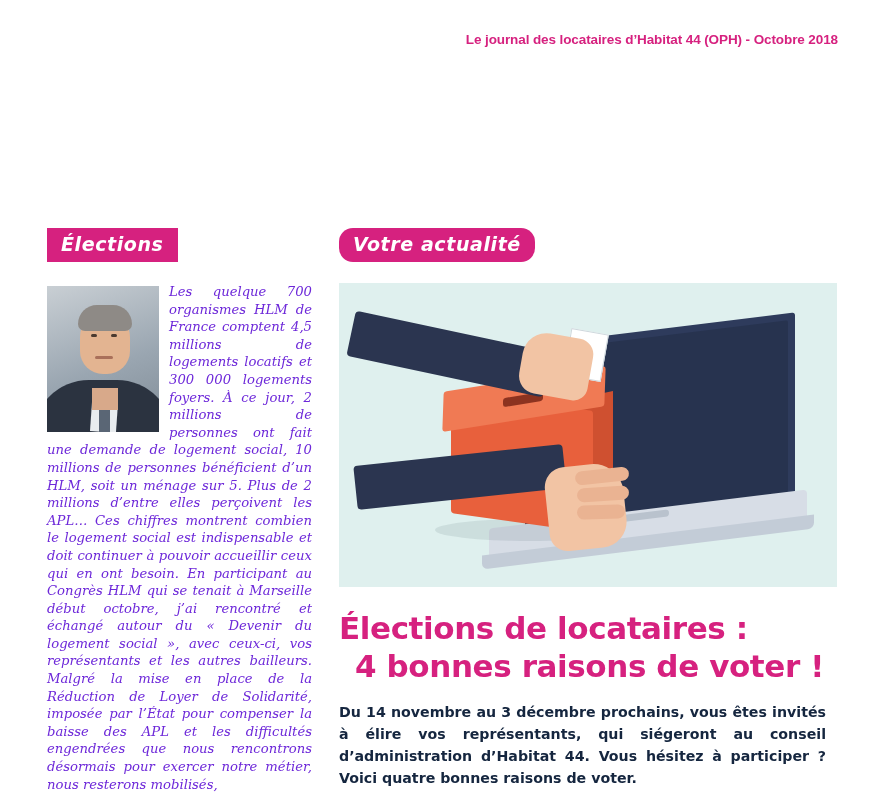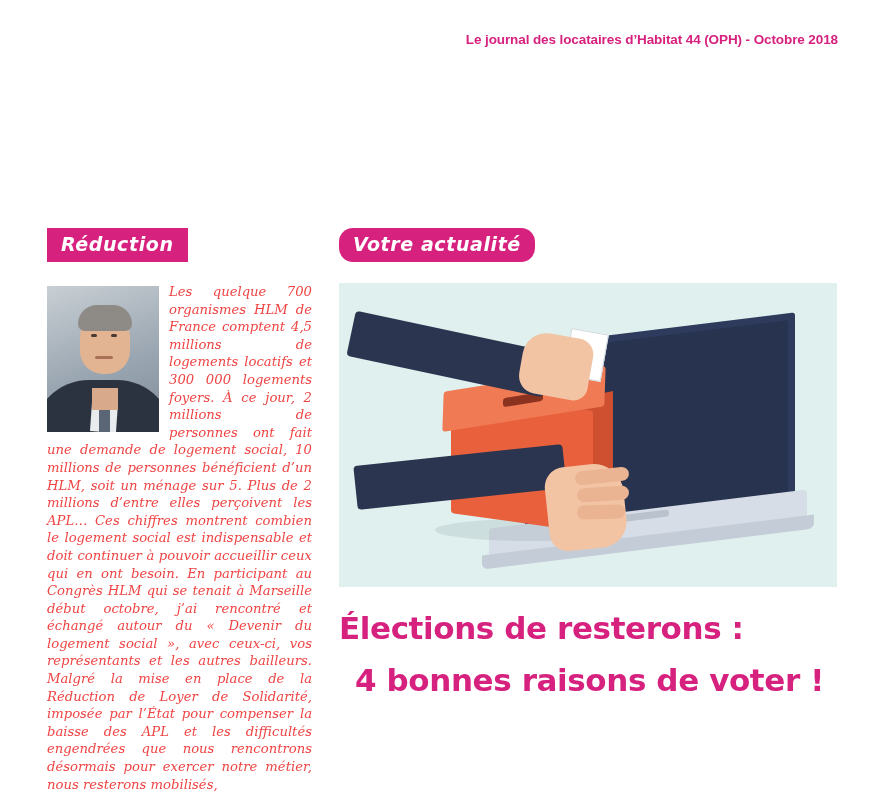--- a/index.html
+++ b/index.html
@@ -98,21 +98,21 @@
   .portrait .eyeL, .portrait .eyeR { position: absolute; top: 48px; width: 6px; height: 3px; background: #4a3a30; border-radius: 2px; }
   .portrait .eyeL { left: 44px; }
   .portrait .eyeR { left: 64px; }
   .portrait .mouth   { position: absolute; left: 48px; top: 70px; width: 18px; height: 3px; background: #a9705a; border-radius: 2px; }
 
   .edito-text {
     font-family: "DejaVu Serif", serif;
     font-style: italic;
     font-size: 13.2px;
     line-height: 17.6px;
-    color: #ef4444;
+    color: #6d28d9;
     text-align: justify;
     hyphens: auto;
   }
 
   
   .actu-col {
     position: absolute;
     left: 339px;
     top: 283px;
     width: 498px;
@@ -126,21 +126,21 @@
   }
   .headline {
     margin-top: 22px;
     font-family: "DejaVu Sans", sans-serif;
     font-weight: bold;
     font-size: 31px;
     line-height: 38px;
     color: #d6217f;
     letter-spacing: -0.4px;
   }
-  .headline .l2 { display: block; padding-left: 16px; margin-top: 14px; }
+  .headline .l2 { display: block; padding-left: 16px; }
   .standfirst {
     margin-top: 16px;
     font-family: "DejaVu Sans", sans-serif;
     font-weight: bold;
     font-size: 14.2px;
     line-height: 22px;
     color: #15263f;
     text-align: justify;
     width: 487px;
   }
@@ -281,21 +281,21 @@
 </style>
 </head>
 <body>
 
 <div class="page">
 
   <div class="masthead">
     <div class="kicker">Le journal des locataires d’Habitat 44 (OPH) - Octobre 2018</div>
   </div>
 
-  <div class="tag tag-edito">Réduction</div>
+  <div class="tag tag-edito">Élections</div>
   <div class="tag tag-actu">Votre actualité</div>
 
   <div class="edito-col">
     <div class="portrait">
       <div class="bg"></div>
       <div class="suit"></div>
       <div class="shirt"></div>
       <div class="tie"></div>
       <div class="neck"></div>
       <div class="face"></div>
@@ -328,19 +328,20 @@
       <div class="hand-top"></div>
 
       <div class="arm-bottom"></div>
       <div class="hand-bottom"></div>
       <div class="finger f1"></div>
       <div class="finger f2"></div>
       <div class="finger f3"></div>
     </div>
 
     <div class="headline">
-      <span>Élections de resterons :</span>
+      <span>Élections de locataires :</span>
       <span class="l2">4 bonnes raisons de voter !</span>
     </div>
 
+    <div class="standfirst">Du 14 novembre au 3 décembre prochains, vous êtes invités à élire vos représentants, qui siégeront au conseil d’administration d’Habitat 44. Vous hésitez à participer ? Voici quatre bonnes raisons de voter.</div>
   </div>
 
 </div>
 
 </body></html>

